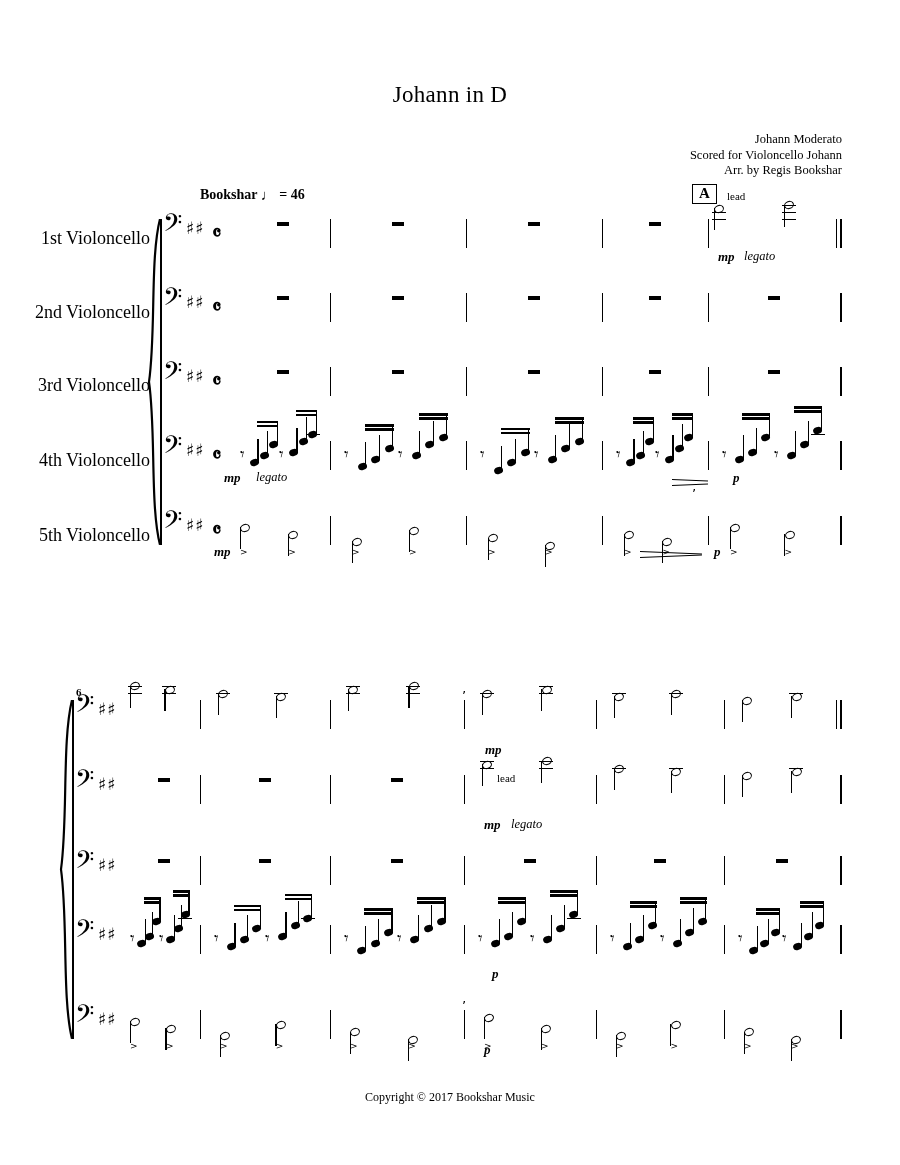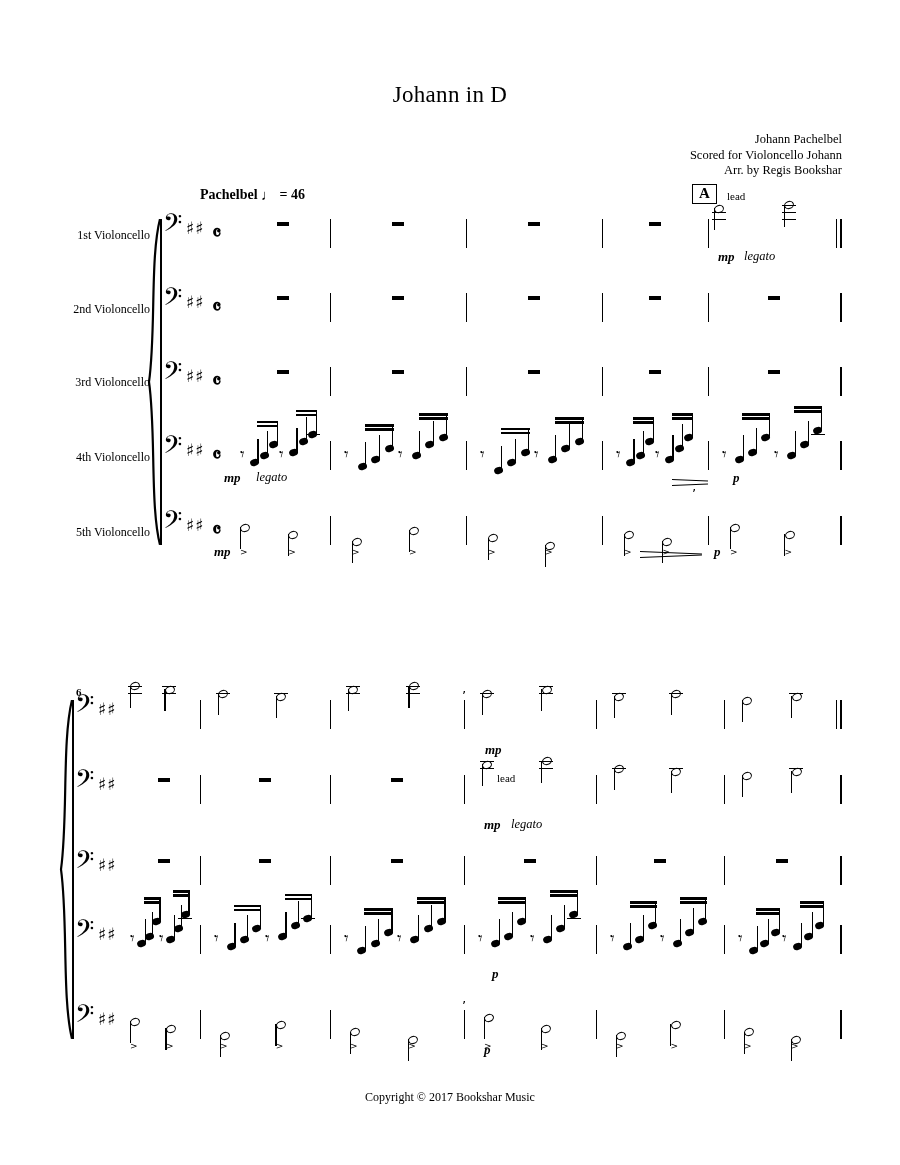--- a/index.html
+++ b/index.html
@@ -63,21 +63,21 @@
     background: #fff;
     line-height: 1;
   }
 
   
   .system {
     position: absolute;
   }
   .stafflabel {
     position: absolute;
-    font-size: 12px;
+    font-size: 18px;
     text-align: right;
     white-space: nowrap;
   }
   .barline {
     position: absolute;
     width: 1px;
     background: #000;
   }
   .barline.thick {
     width: 2.4px;
@@ -212,27 +212,27 @@
     text-align: center;
     font-size: 12px;
   }
 </style>
 </head>
 <body>
 
 <div class="title">Johann in D</div>
 
 <div class="credits">
-  <div>Johann Pachelbel</div>
+  <div>Johann Moderato</div>
   <div>Scored for Violoncello Johann</div>
   <div>Arr. by Regis Bookshar</div>
 </div>
 
 <div class="tempo">
-  <span>Pachelbel</span>
+  <span>Bookshar</span>
   <span class="notegl">♩</span>
   <span>= 46</span>
 </div>
 
 <div class="rehearsal" style="left:692px; top:184px;">A</div>
 <div class="leadlbl" style="left:727px; top:190px;">lead</div>
 
 <div class="system" id="sys1" style="left:0; top:0;"></div>
 
 <div class="stafflabel" style="left:30px; top:228px; width:120px;">1st Violoncello</div>

